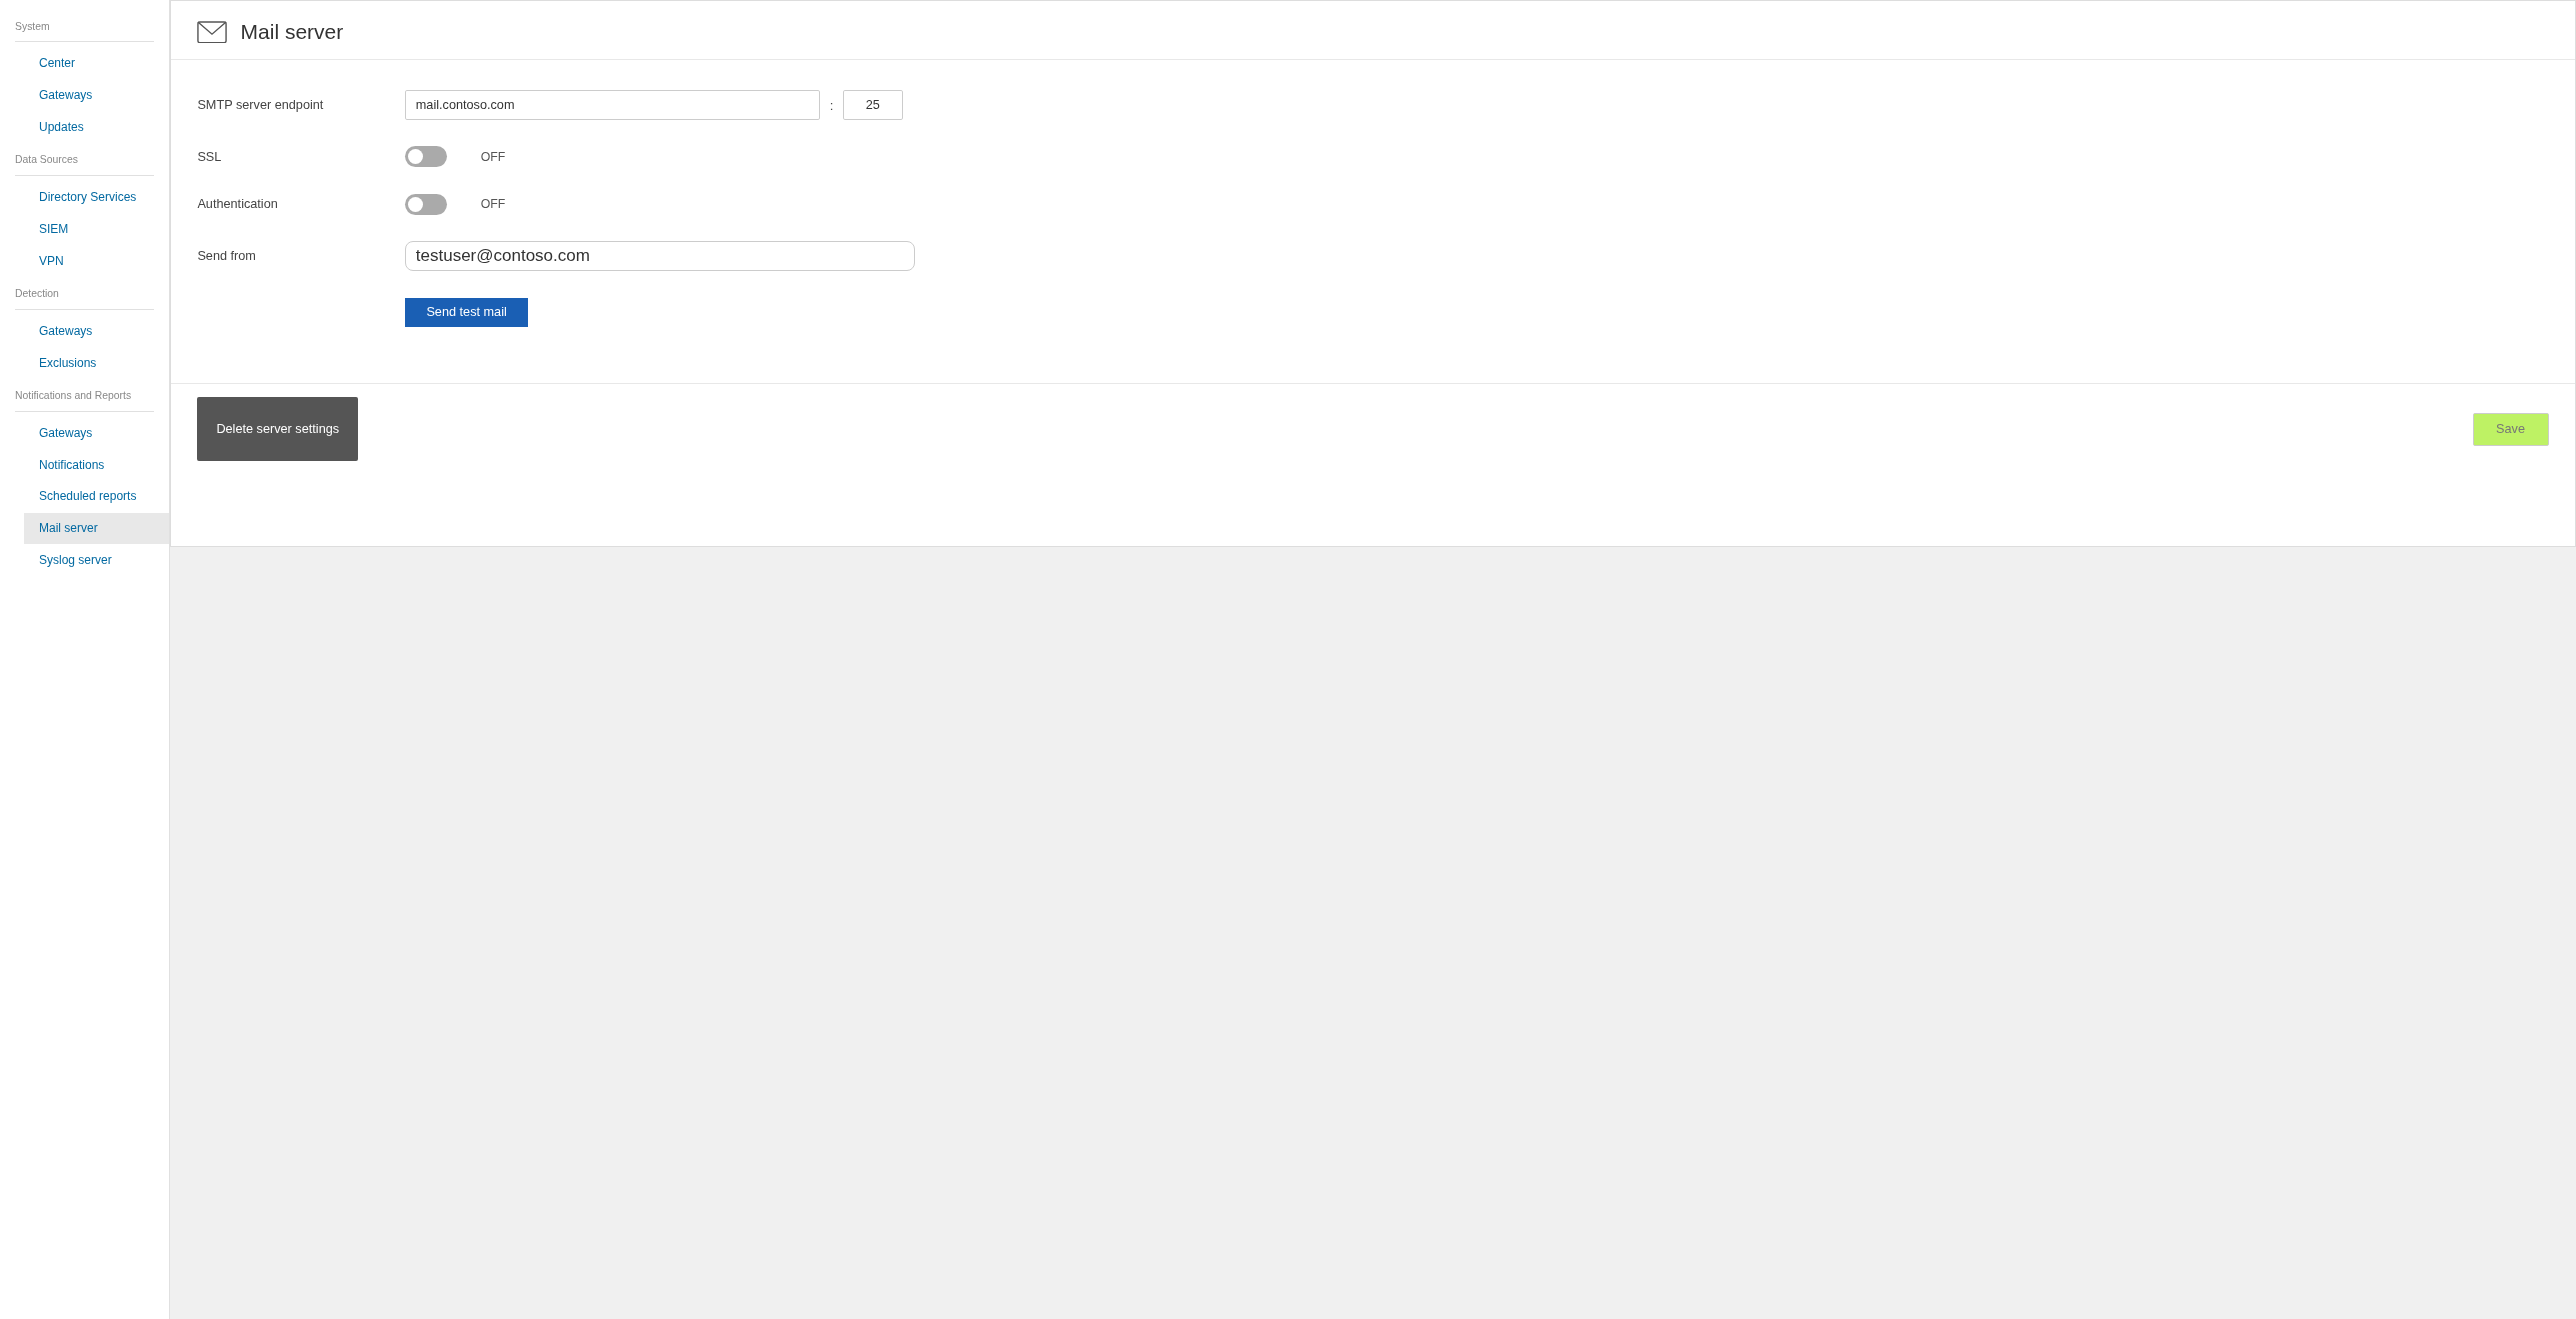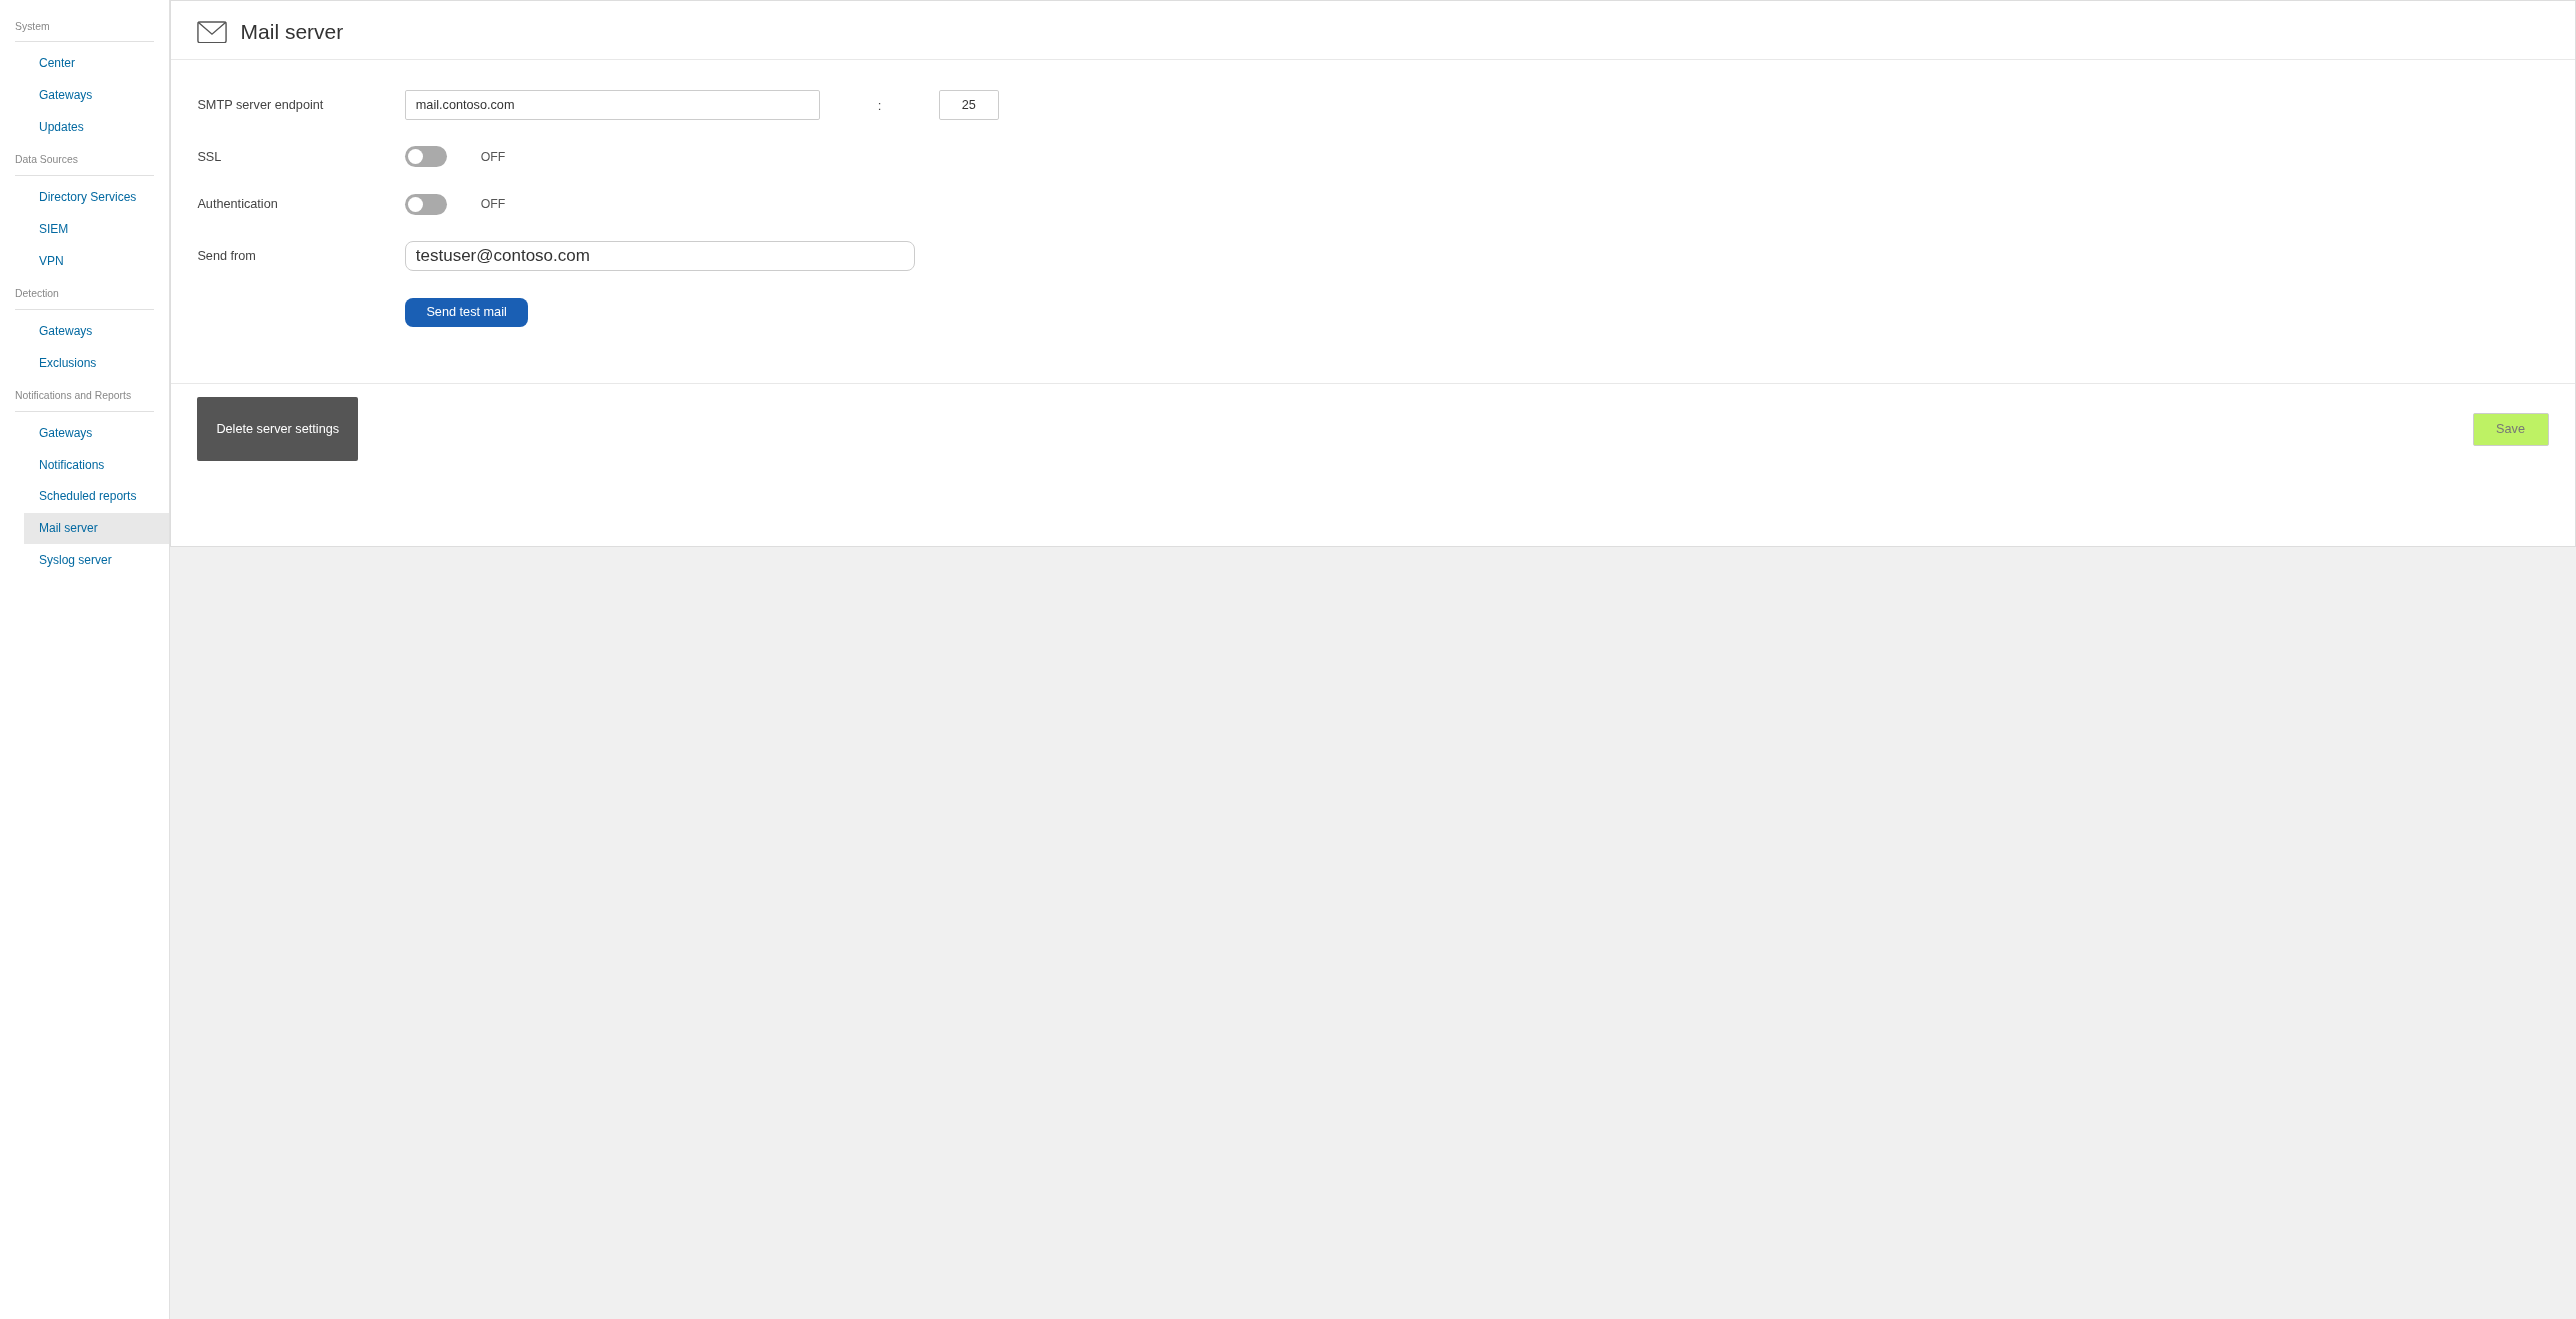--- a/index.html
+++ b/index.html
@@ -104,21 +104,20 @@
     .form-label {
       width: 208px;
       min-width: 208px;
       font-size: 12.7px;
       color: #444;
     }
 
     .smtp-endpoint-group {
       display: flex;
       align-items: center;
-      gap: 48px;
     }
 
     .smtp-host-input {
       width: 415px;
       height: 30px;
       border: 0.9px solid #ccc;
       border-radius: 1.9px;
       padding: 3.8px 9.4px;
       font-size: 12.7px;
       color: #333;
@@ -197,21 +196,21 @@
       display: flex;
       align-items: center;
       margin-left: 208px;
       margin-bottom: 30px;
     }
 
     .btn-send-test {
       background: #1a5fb4;
       color: #fff;
       border: none;
-      border-radius: 8px;
+      border-radius: 0;
       padding: 7.5px 21px;
       font-size: 12.7px;
       cursor: pointer;
       font-family: inherit;
     }
 
     .panel-footer {
       display: flex;
       justify-content: space-between;
       align-items: center;

